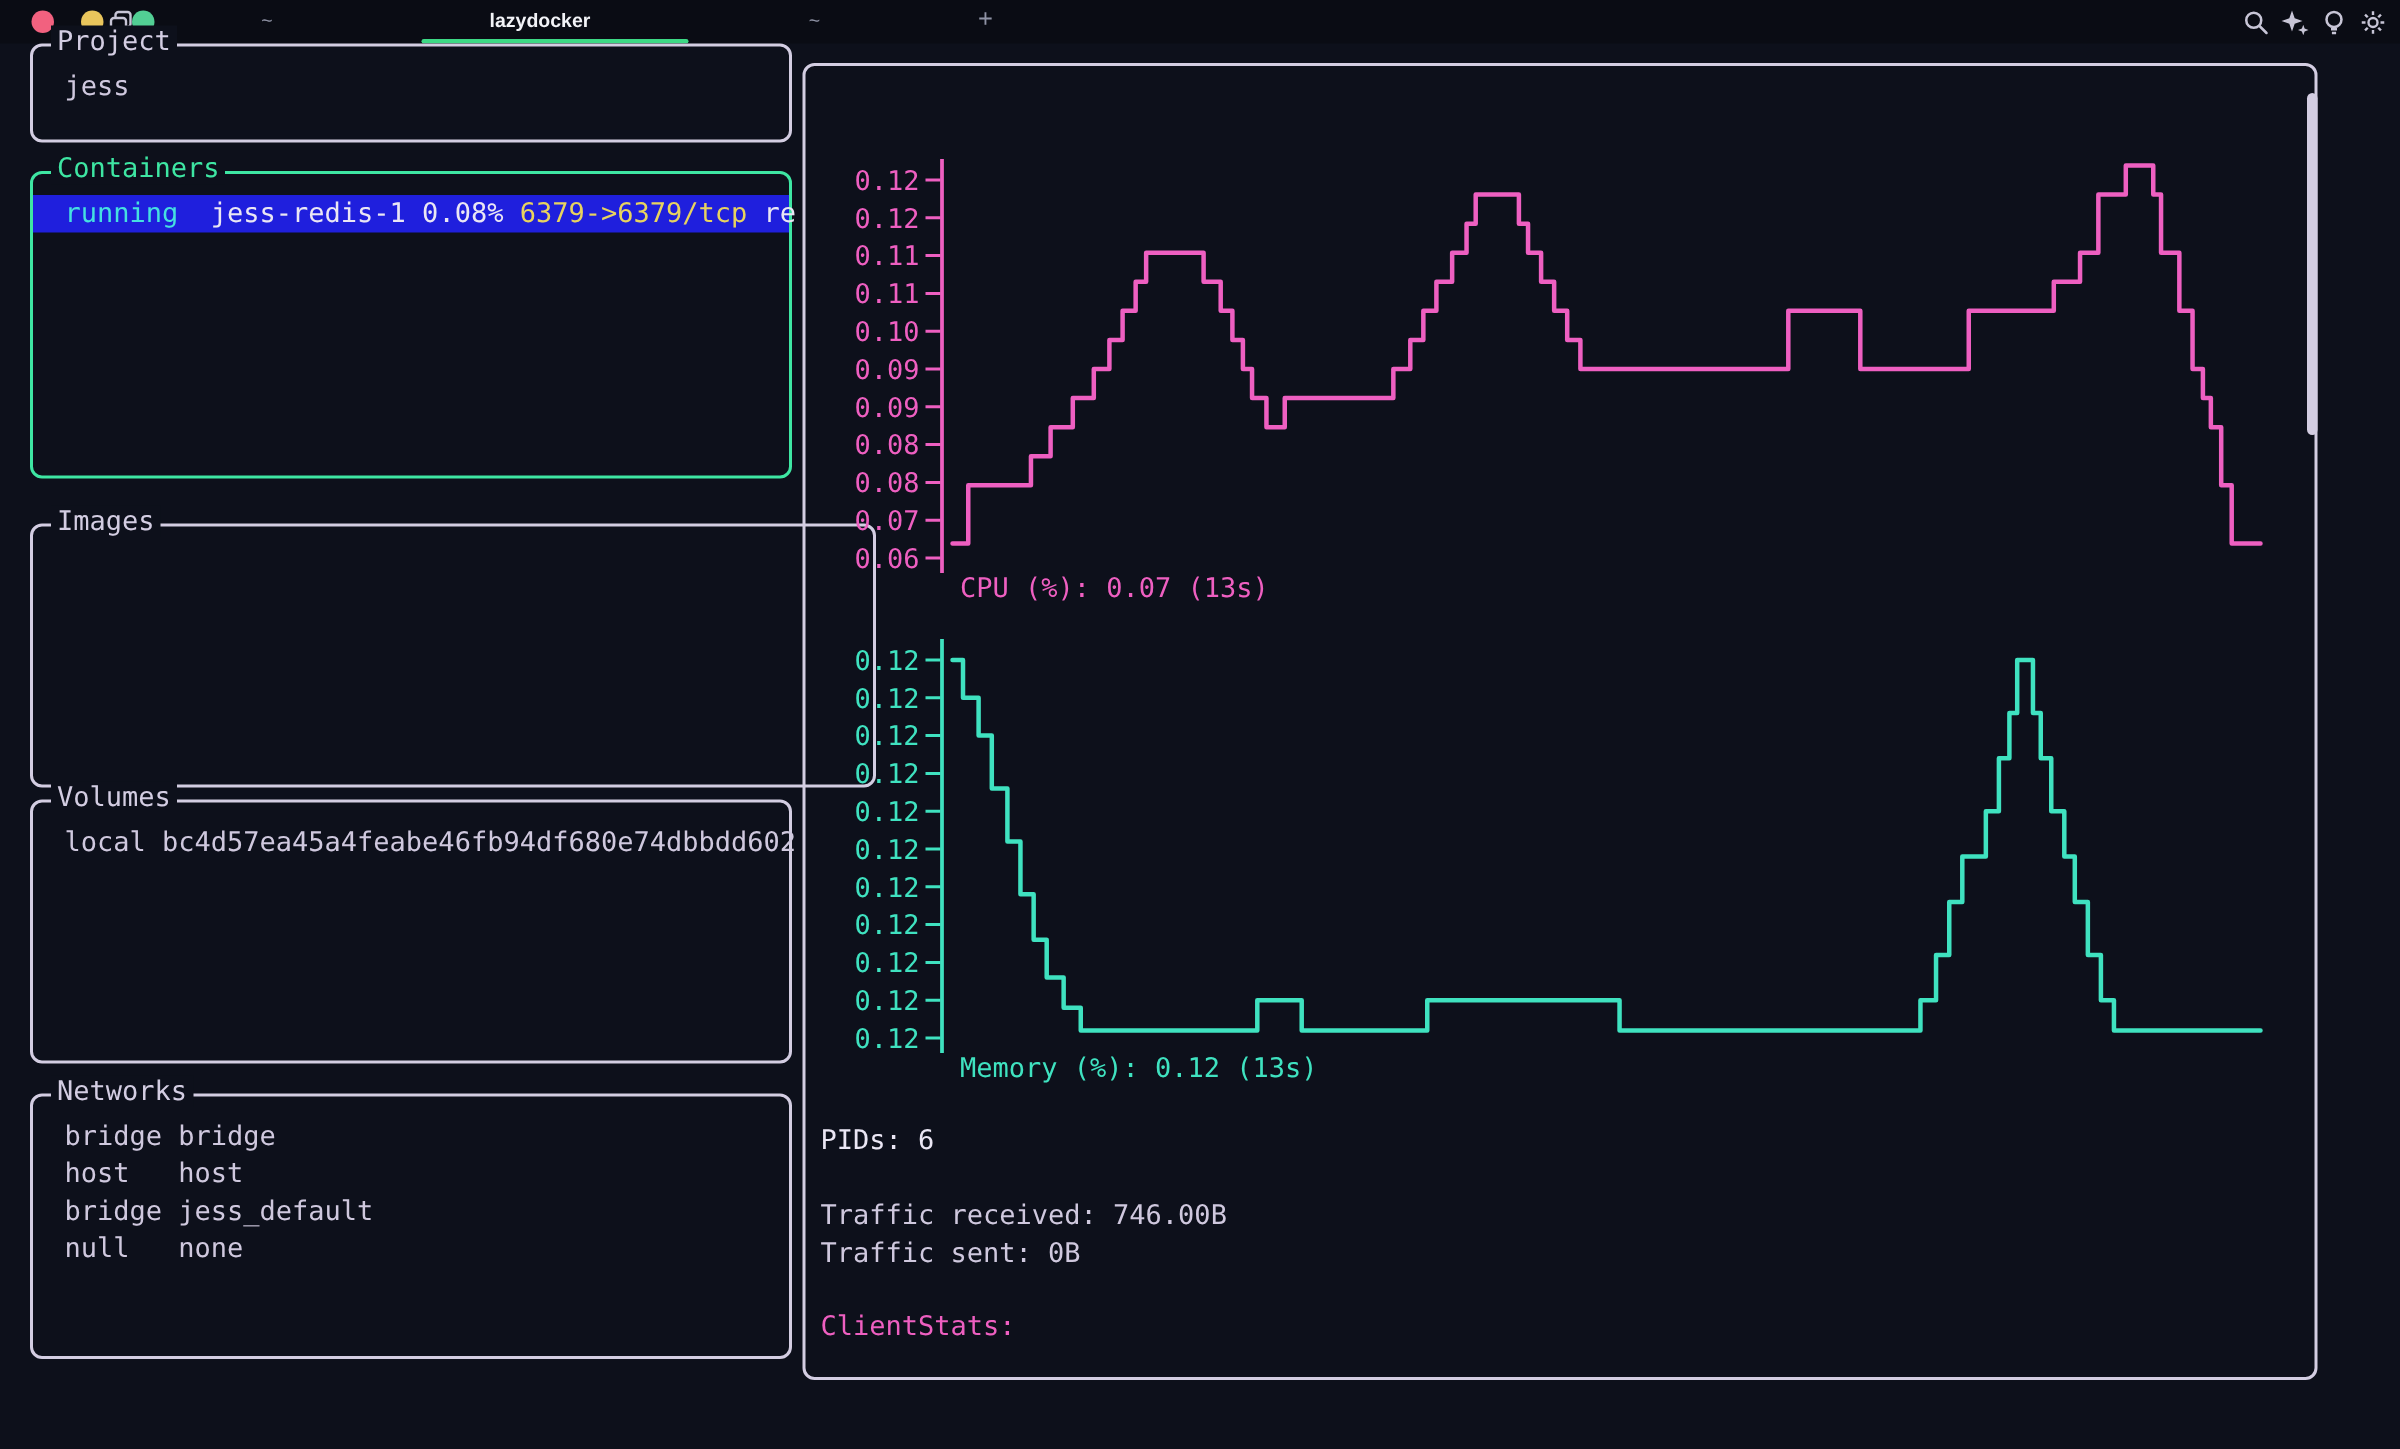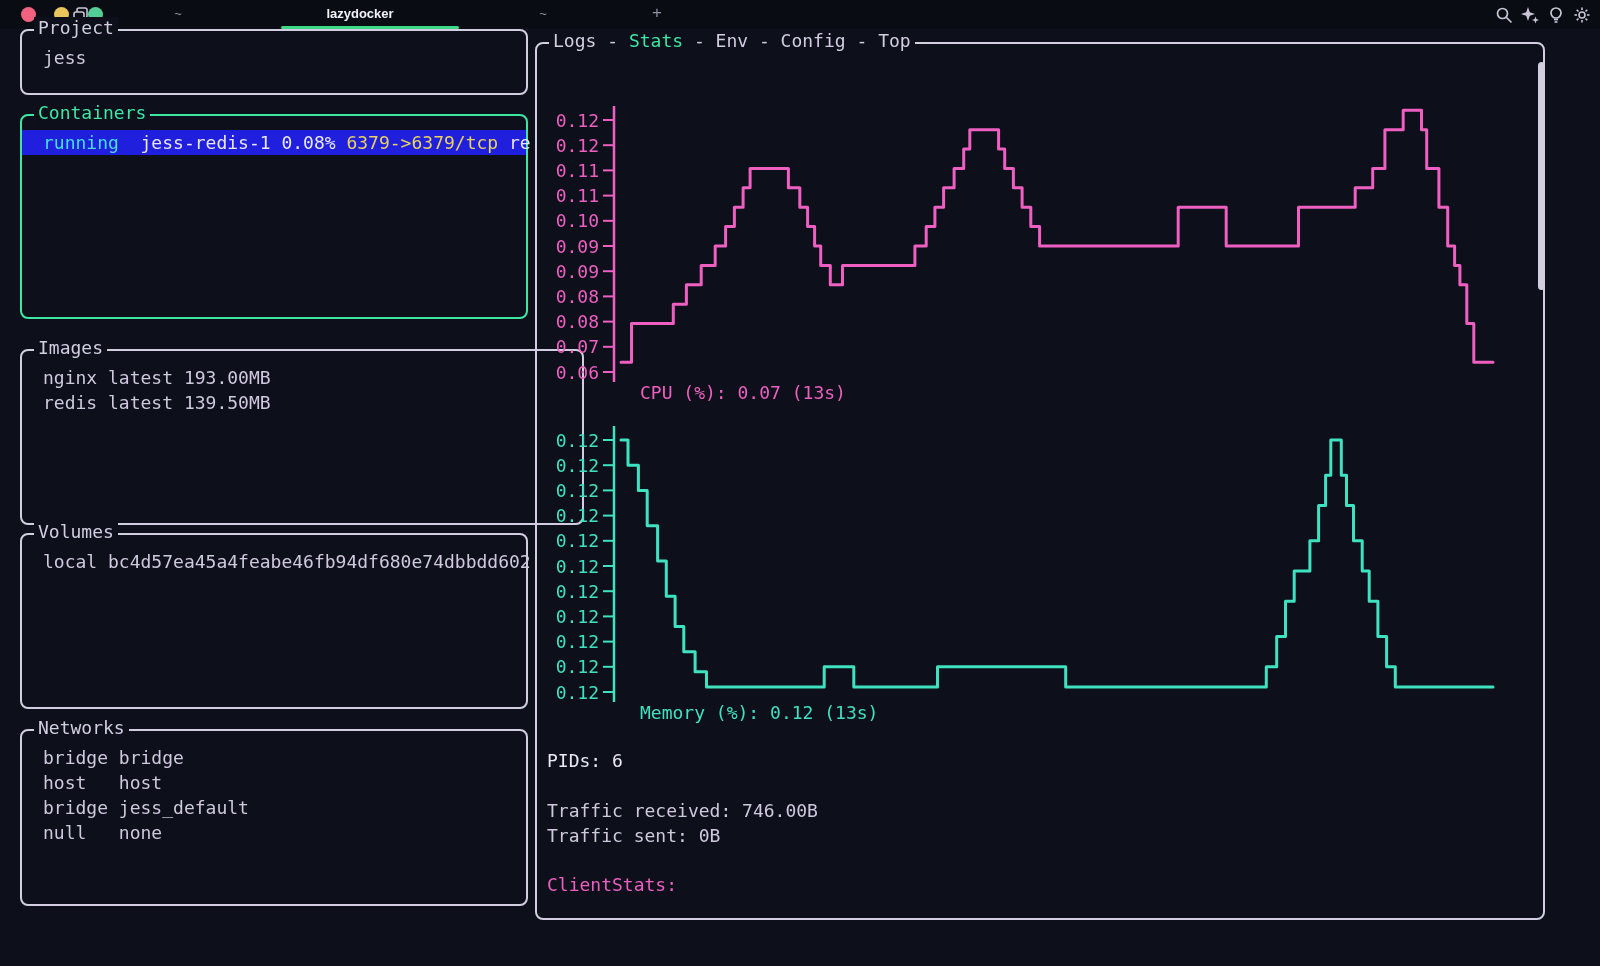--- a/index.html
+++ b/index.html
@@ -41,21 +41,21 @@
   .c-cyan   { color:#45e0e0; }
   .c-green  { color:#3ee6a3; }
   .c-yellow { color:#e8d35f; }
   .c-pink   { color:#ee5fc1; }
   .c-teal   { color:#3fe2c0; }
 
   .main-title-sep { color:#d3cde2; }
   .main-tab { color:#d3cde2; }
   .main-tab.active { color:#3ee6a3; }
 
-  .chart { position:absolute; left:0; width:990px; height:300px; }
+  .chart { position:absolute; left:14px; width:990px; height:300px; }
   .chart-label { position:absolute; font-size:18px; white-space:pre; }
 
   .stat-line { position:absolute; left:10px; font-size:18px; white-space:pre; }
 
   .scroll-thumb {
     position:absolute; width:7px; border-radius:4px; background:#d3cde2;
   }
 
   .statusbar { position:absolute; left:0; top:893px; width:1600px; height:30px; font-size:18px; }
   .status-help { position:absolute; left:20px; top:2px; color:#4f5ed6; white-space:pre; }
@@ -120,45 +120,40 @@
 
   <div class="panel focused" style="left:20px;top:85px;width:508px;height:205px;">
     <div class="panel-title">Containers</div>
     <div class="rows" id="rows-containers">
         <div class="trow selected"><span class="c-cyan">running</span><span class="c-bright">  jess-redis-1 0.08% </span><span class="c-yellow">6379-&gt;6379/tcp</span><span class="c-bright"> re</span></div>
       </div>
   </div>
 
   <div class="panel" style="left:20px;top:320px;width:564px;height:176px;">
     <div class="panel-title">Images</div>
-    <div class="rows" id="rows-images">
-        <div class="trow"><span class="c-text">nginx latest 193.00MB</span></div>
-        <div class="trow"><span class="c-text">redis latest 139.50MB</span></div>
-      </div>
   </div>
 
   <div class="panel" style="left:20px;top:504px;width:508px;height:176px;">
     <div class="panel-title">Volumes</div>
     <div class="rows" id="rows-volumes">
         <div class="trow"><span class="c-text">local bc4d57ea45a4feabe46fb94df680e74dbbdd602</span></div>
       </div>
   </div>
 
   <div class="panel" style="left:20px;top:700px;width:508px;height:177px;">
     <div class="panel-title">Networks</div>
     <div class="rows" id="rows-networks">
         <div class="trow"><span class="c-text">bridge bridge</span></div>
         <div class="trow"><span class="c-text">host   host</span></div>
         <div class="trow"><span class="c-text">bridge jess_default</span></div>
         <div class="trow"><span class="c-text">null   none</span></div>
       </div>
   </div>
 
   <div class="panel" style="left:535px;top:13px;width:1010px;height:878px;">
-    <div class="panel-title" id="main-title"><span class="main-tab">Logs</span><span class="main-title-sep"> - </span><span class="main-tab active">Stats</span><span class="main-title-sep"> - </span><span class="main-tab">Env</span><span class="main-title-sep"> - </span><span class="main-tab">Config</span><span class="main-title-sep"> - </span><span class="main-tab">Top</span></div>
 
     <div class="scroll-thumb" style="right:-2px;top:18px;height:228px;"></div>
 
     <div class="chart" style="top:58px;">
       <svg id="cpu-svg" width="990" height="300">
           <text x="62" y="24.5" text-anchor="end" fill="#ee5fc1" font-size="18" font-family="DejaVu Sans Mono, Liberation Mono, monospace">0.12</text>
           <line x1="66" x2="76" y1="18" y2="18" stroke="#ee5fc1" stroke-width="2"></line>
           <text x="62" y="49.7" text-anchor="end" fill="#ee5fc1" font-size="18" font-family="DejaVu Sans Mono, Liberation Mono, monospace">0.12</text>
           <line x1="66" x2="76" y1="43.2" y2="43.2" stroke="#ee5fc1" stroke-width="2"></line>
           <text x="62" y="74.9" text-anchor="end" fill="#ee5fc1" font-size="18" font-family="DejaVu Sans Mono, Liberation Mono, monospace">0.11</text>

